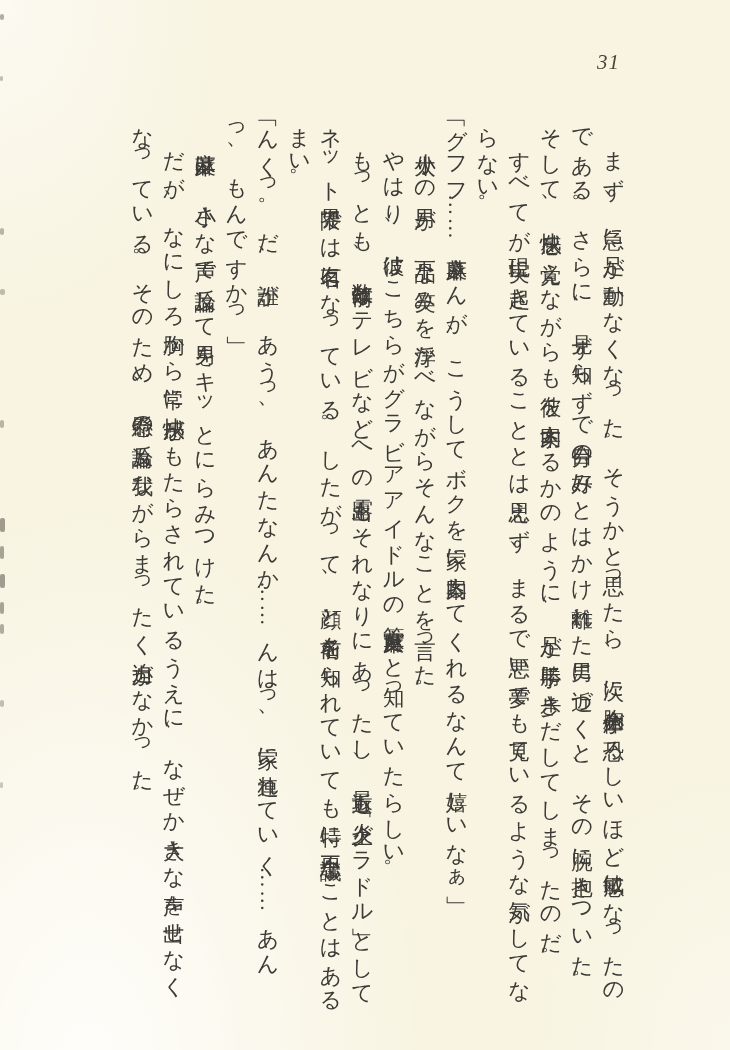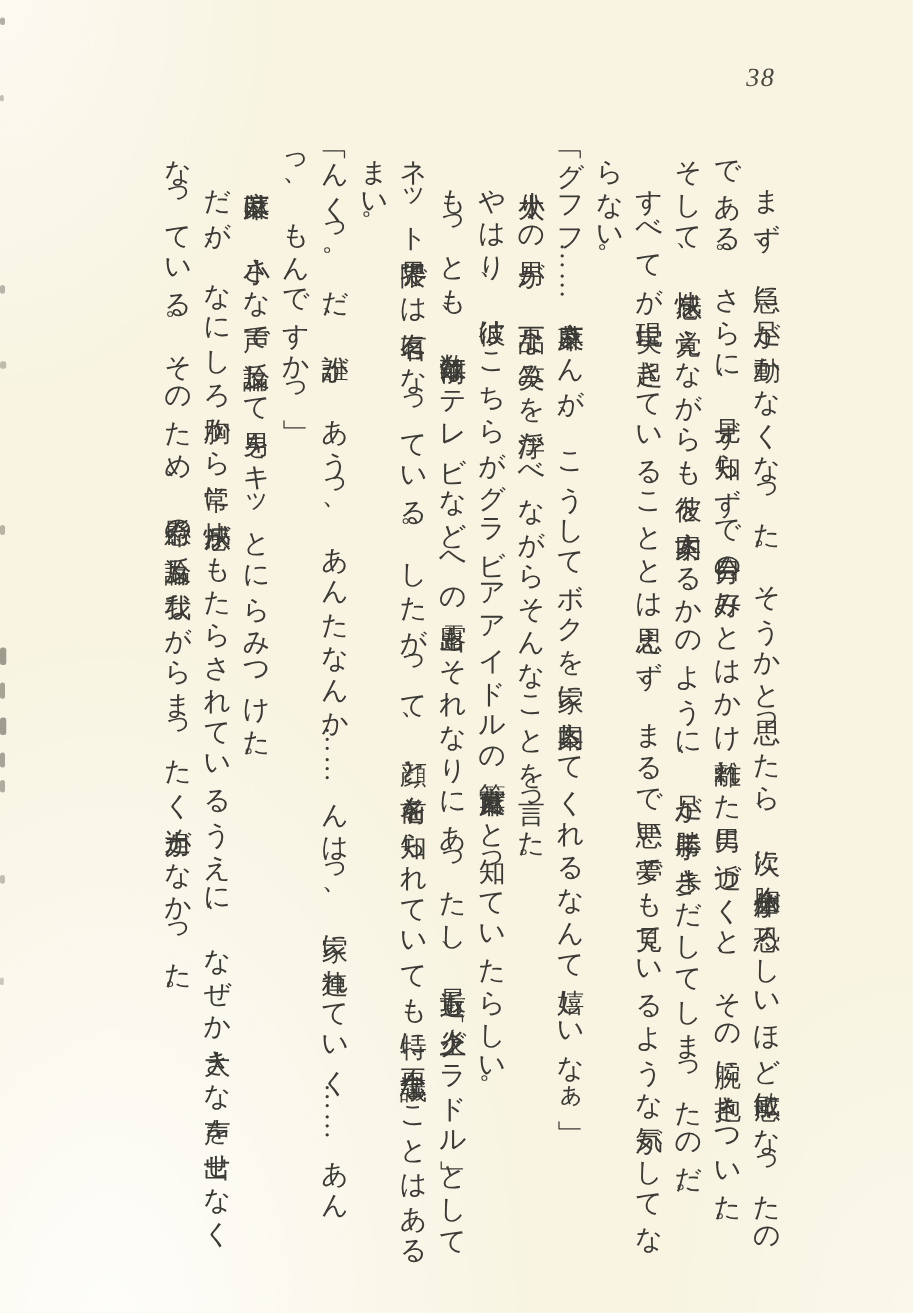--- a/index.html
+++ b/index.html
@@ -72,21 +72,21 @@
   .m9  { left: 0; top: 602px; width: 4px; height: 12px; opacity: .50; }
   .m10 { left: 0; top: 624px; width: 4px; height: 10px; opacity: .45; }
   .m11 { left: 0; top: 700px; width: 4px; height:  7px; opacity: .35; }
   .m12 { left: 0; top: 782px; width: 3px; height:  6px; opacity: .30; }
 </style>
 </head>
 <body>
 
 <div class="page">
 
-  <div class="page-number">38</div>
+  <div class="page-number">31</div>
 
   <div class="text-block">
     <p class="para indent">まず、急に足が動かなくなった。そうかと思ったら、次に胸全体が恐ろしいほど敏感になったのである。さらに、見ず知らずで自分の好みとはかけ離れた男に近づくと、その腕に抱きついた。そして、快感を覚えながらも彼を案内するかのように、足が勝手に歩きだしてしまったのだ。</p>
     <p class="para indent">すべてが現実に起きていることとは思えず、まるで悪い夢でも見ているような気がしてならない。</p>
     <p class="para">「グフフ……麻菜さんが、こうしてボクを家に案内してくれるなんて嬉しいなぁ」</p>
     <p class="para indent">小太りの男が、下品な笑みを浮かべながらそんなことを言った。</p>
     <p class="para indent">やはり、彼はこちらがグラビアアイドルの笹宮麻菜だと知っていたらしい。</p>
     <p class="para indent">もっとも、数年前はテレビなどへの露出もそれなりにあったし、最近も「炎上グラドル」としてネット界隈では有名になっている。したがって、顔と名前を知られていても特に不思議なことはあるまい。</p>
     <p class="para">「んくっ。だ、誰が、あうっ、あんたなんか……んはっ、家に連れていく……あんっ、もんですかっ」</p>
     <p class="para indent">麻菜は、小さな声で反論して男をキッとにらみつけた。</p>

